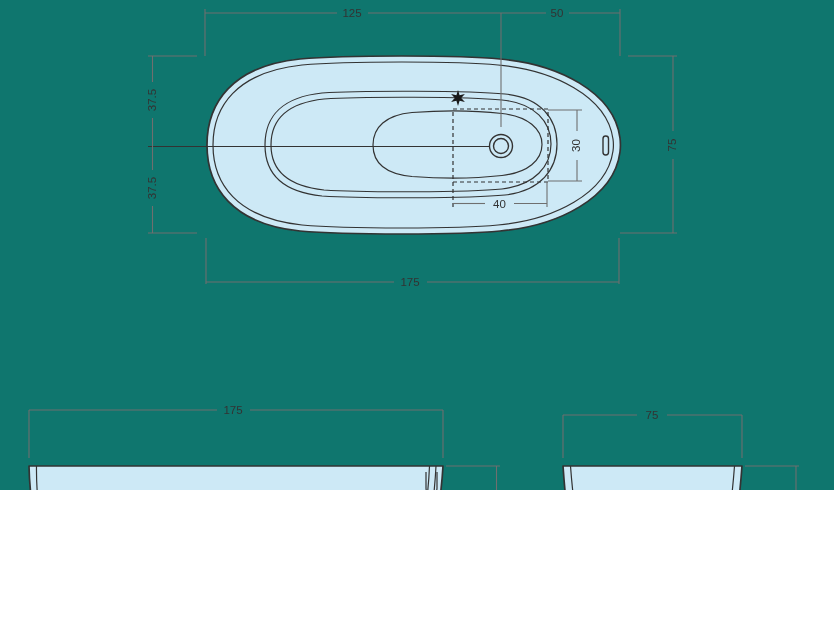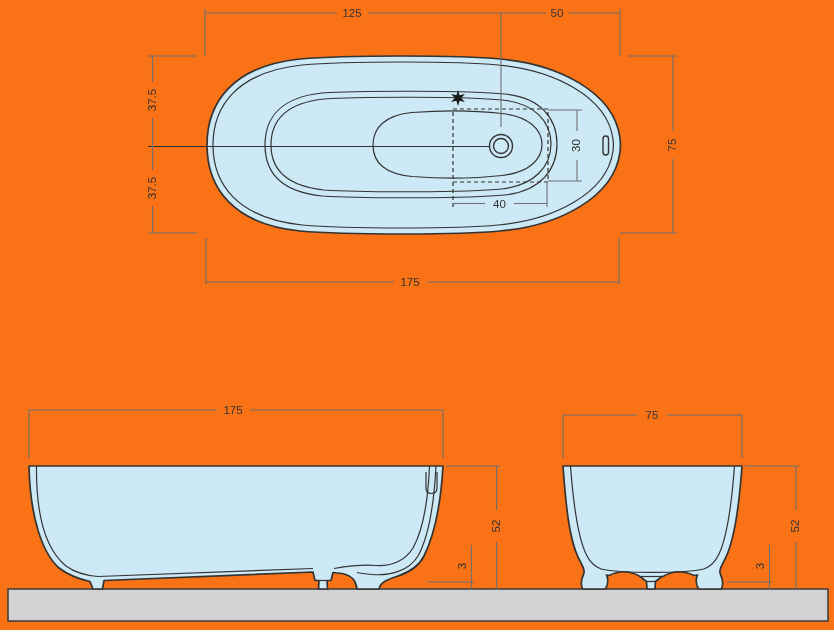--- a/index.html
+++ b/index.html
@@ -1,16 +1,16 @@
 <!DOCTYPE html>
 <html><head>
 <meta charset="utf-8">
 <style>
   html,body{margin:0;padding:0;background:#fff;}
-  .page{position:relative;width:834px;height:630px;background:#f97316;overflow:hidden;
+  .page{position:relative;width:834px;height:490px;background:#0f766e;overflow:hidden;
         font-family:"Liberation Sans",sans-serif;}
   svg{display:block;}
   svg text{font-family:"Liberation Sans",sans-serif;font-size:11.5px;fill:#333;}
   .outline{fill:none;stroke:#333;stroke-width:1.4;}
   .shell{fill:#cde9f6;stroke:#333;stroke-width:1.7;stroke-linejoin:round;}
   .inner{fill:none;stroke:#333;stroke-width:1.2;}
   .dim{stroke:#6f6f6f;stroke-width:1.1;fill:none;}
   .dash{fill:none;stroke:#333;stroke-width:1.2;stroke-dasharray:4 3;}
   .cl{stroke:#333;stroke-width:1;}
 </style>

